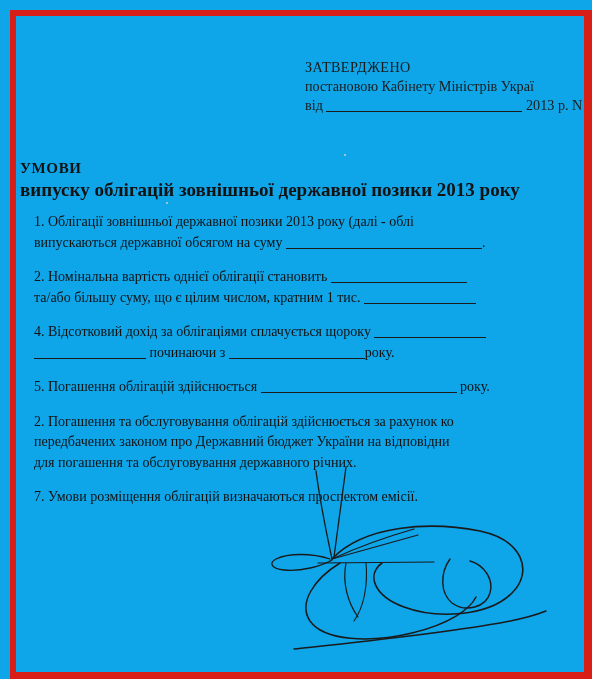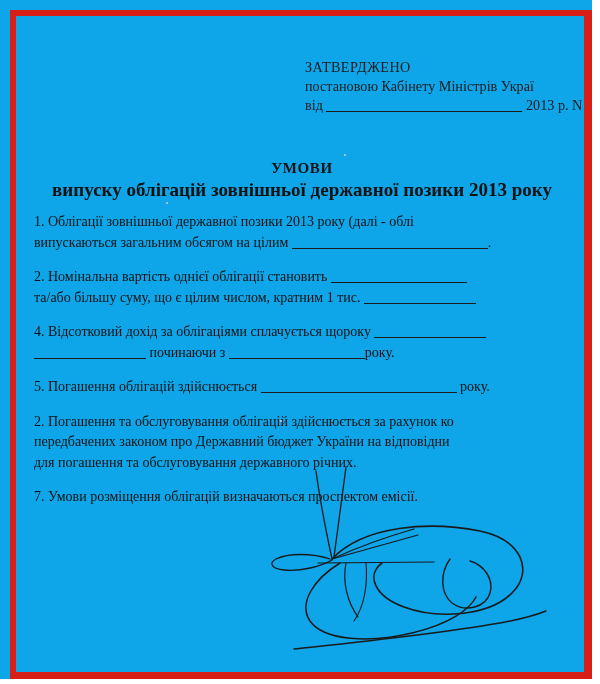--- a/index.html
+++ b/index.html
@@ -56,24 +56,23 @@
     line-height: 19px;
     white-space: nowrap;
     color: #1b1b1b;
   }
   .approval .ln { display: block; }
   .approval .heading { letter-spacing: 0.4px; }
 
   
   .title-block {
     position: absolute;
-    left: 12px;
+    left: 4px;
     top: 142px;
     width: 548px;
-    text-align: center;
   }
   .title-main {
     font-size: 15px;
     font-weight: bold;
     letter-spacing: 0.6px;
     line-height: 20px;
   }
   .title-sub {
     font-size: 19px;
     font-weight: bold;
@@ -154,21 +153,21 @@
     <div class="title-block">
       <div class="title-main">УМОВИ</div>
       <div class="title-sub">випуску облігацій зовнішньої державної позики 2013 року</div>
     </div>
 
     <div class="body">
 
       <p class="clause">
         <span class="line">1. Облігації зовнішньої державної позики 2013 року (далі - облі</span>
         <span class="line">
-          <span>випускаються загальним обсягом на цілим</span>
+          <span>випускаються державної обсягом на суму</span>
           <span class="blank b-xxl"></span><span>.</span>
         </span>
       </p>
 
       <p class="clause">
         <span class="line">
           <span>2. Номінальна вартість однієї облігації становить</span>
           <span class="blank b-lg"></span>
         </span>
         <span class="line">

